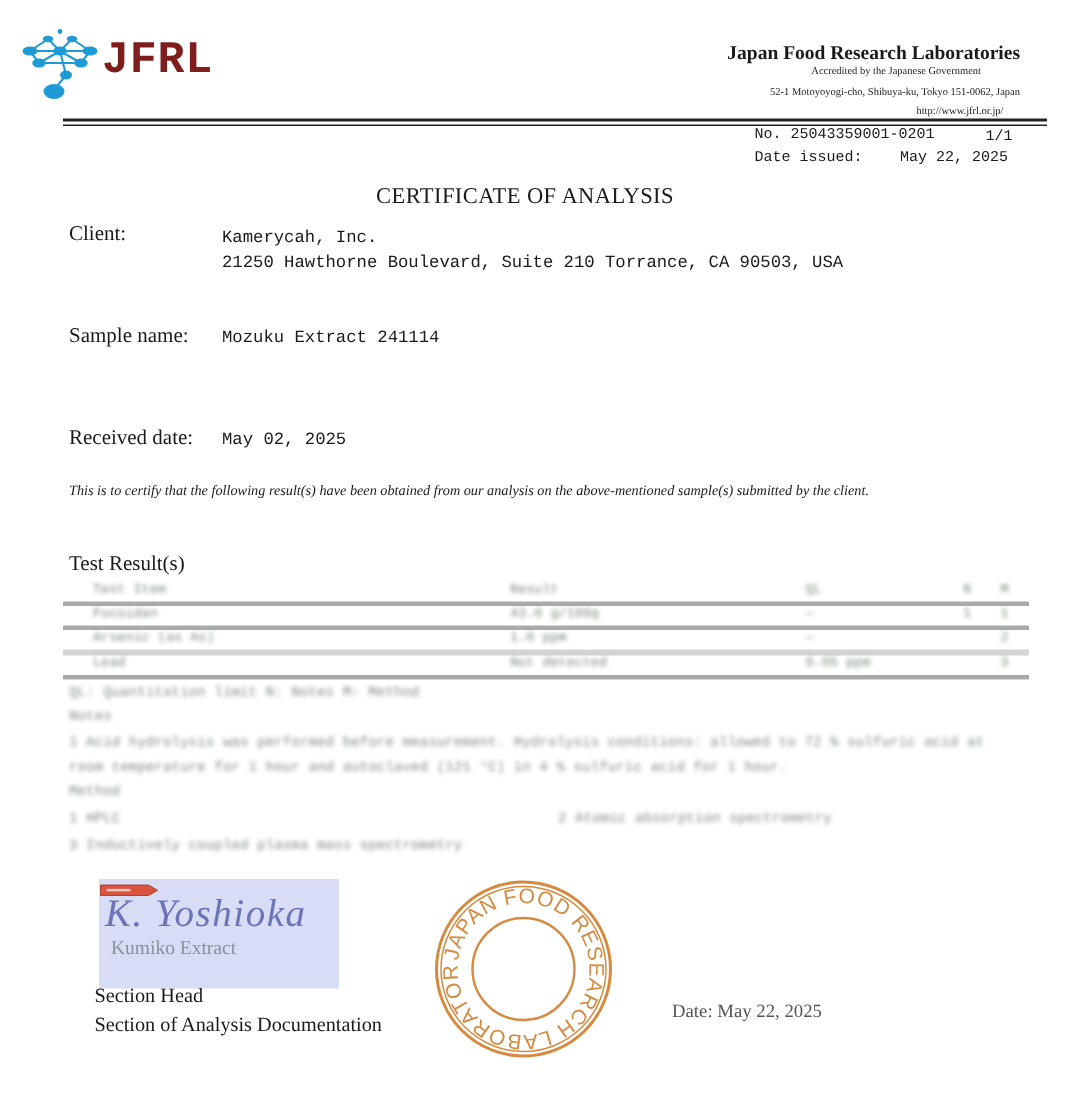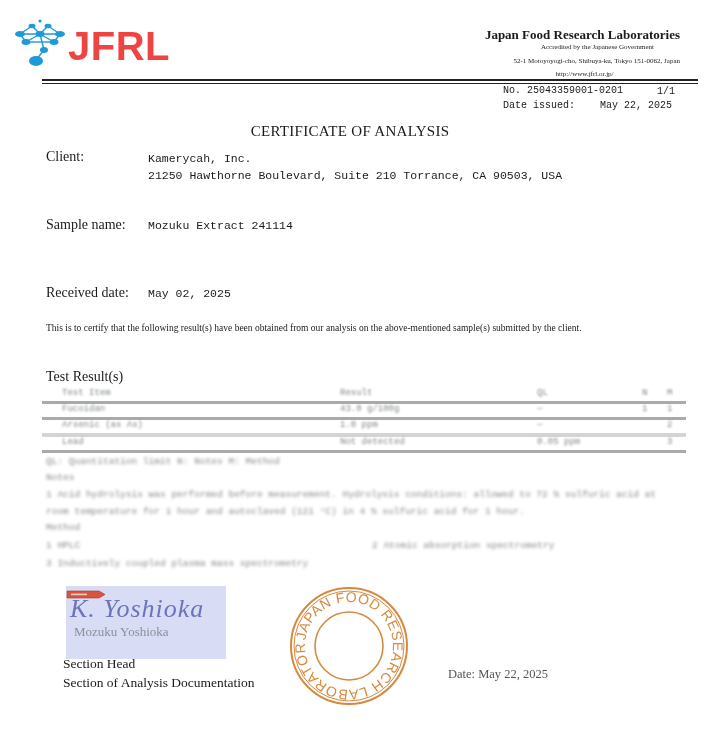--- a/index.html
+++ b/index.html
@@ -3,27 +3,27 @@
 <meta charset="utf-8">
 <style>
   html, body { margin: 0; padding: 0; background: #ffffff; }
   body { width: 710px; height: 740px; position: relative; overflow: hidden; font-family: "Liberation Serif", serif; color: #1a1a1a; }
   .abs { position: absolute; }
   .serif { font-family: "Liberation Serif", serif; }
   .mono { font-family: "Liberation Mono", monospace; }
 
   
   .logo-mark { left: 12px; top: 18px; width: 56px; height: 50px; }
-  .logo-text { left: 68px; top: 24px; font-family: Liberation Sans, sans-serif; font-weight: bold; font-size: 40px; letter-spacing: 0.5px; color: #ef4444; }
+  .logo-text { left: 68px; top: 24px; font-family: Liberation Mono, monospace; font-weight: bold; font-size: 30px; letter-spacing: 0.5px; color: #7f1d1d; }
 
   
   .org-name { left: 448px; top: 27px; width: 232px; text-align: right; font-weight: bold; font-size: 13px; }
   .org-accred { left: 456px; top: 43px; width: 198px; text-align: right; font-size: 7px; }
   .org-addr { left: 440px; top: 57px; width: 240px; text-align: right; font-size: 7px; }
-  .org-url { left: 512px; top: 70px; width: 145px; text-align: center; font-size: 7px; }
+  .org-url { left: 524px; top: 70px; width: 145px; text-align: right; font-size: 7px; }
 
   .rule-thick { left: 42px; top: 79px; width: 656px; height: 2px; background: #222; }
   .rule-thin { left: 42px; top: 83px; width: 656px; height: 1px; background: #222; }
 
   .doc-no { left: 503px; top: 85px; font-size: 10px; }
   .page-no { left: 657px; top: 86px; font-size: 10px; }
   .date-issued-label { left: 503px; top: 100px; font-size: 10px; }
   .date-issued-val { left: 572px; top: 100px; font-size: 10px; padding-left: 28px; }
 
   .title { left: 0; top: 123px; width: 700px; text-align: center; font-size: 15px; letter-spacing: 0.3px; }
@@ -31,21 +31,21 @@
   .label { font-size: 14px; }
   .val { font-size: 11.5px; }
   .client-label { left: 46px; top: 149px; }
   .client-name { left: 148px; top: 152px; }
   .client-addr { left: 148px; top: 169px; }
   .sample-label { left: 46px; top: 217px; }
   .sample-val { left: 148px; top: 219px; }
   .received-label { left: 46px; top: 285px; }
   .received-val { left: 148px; top: 287px; }
 
-  .certify { left: 46px; top: 320px; width: 590px; font-size: 9.5px; line-height: 16px; }
+  .certify { left: 46px; top: 320px; width: 590px; font-size: 9.5px; line-height: 16px; font-style: italic; }
 
   .results-heading { left: 46px; top: 369px; font-size: 14px; }
 
   
   .tbl { left: 42px; top: 388px; width: 644px; }
   .tbl-row { position: relative; height: 13px; }
   .tbl-row .c { position: absolute; top: 0; font-size: 9px; color: #7f8a80; filter: blur(1.3px); white-space: nowrap; font-family: "Liberation Mono", monospace; }
   .tbl-sep { height: 3px; background: #aaaaaa; }
   .tbl-sep.light { background: #d4d4d4; height: 4px; }
   .c1 { left: 20px; } .c2 { left: 298px; } .c3 { left: 495px; } .c4 { left: 600px; } .c5 { left: 625px; }
@@ -180,21 +180,21 @@
 <div class="abs blurred method-3">3 Inductively coupled plasma mass spectrometry</div>
 
 <div class="abs sig-box"></div>
 <div class="abs sig-tag">
   <svg width="40" height="9" viewBox="0 0 40 9">
     <path d="M1 1 H33 L39 4.5 L33 8 H1 Z" fill="#d9533f" stroke="#a83a2a" stroke-width="0.6"></path>
     <rect x="5" y="3.6" width="16" height="1.6" fill="#f3c9bf"></rect>
   </svg>
 </div>
 <div class="abs sig-script">K. Yoshioka</div>
-<div class="abs sig-name serif">Mozuku Yoshioka</div>
+<div class="abs sig-name serif">Kumiko Extract</div>
 <div class="abs sec-head serif">Section Head</div>
 <div class="abs sec-doc serif">Section of Analysis Documentation</div>
 
 <div class="abs stamp">
   <svg width="128" height="122" viewBox="0 0 128 122">
     <defs>
       <path id="stampArc" d="M64,61 m-44,0 a44,44 0 1,1 88,0 a44,44 0 1,1 -88,0"></path>
     </defs>
     <circle cx="64" cy="61" r="58" fill="none" stroke="#d58a3f" stroke-width="2"></circle>
     <circle cx="64" cy="61" r="55" fill="none" stroke="#d58a3f" stroke-width="1"></circle>

